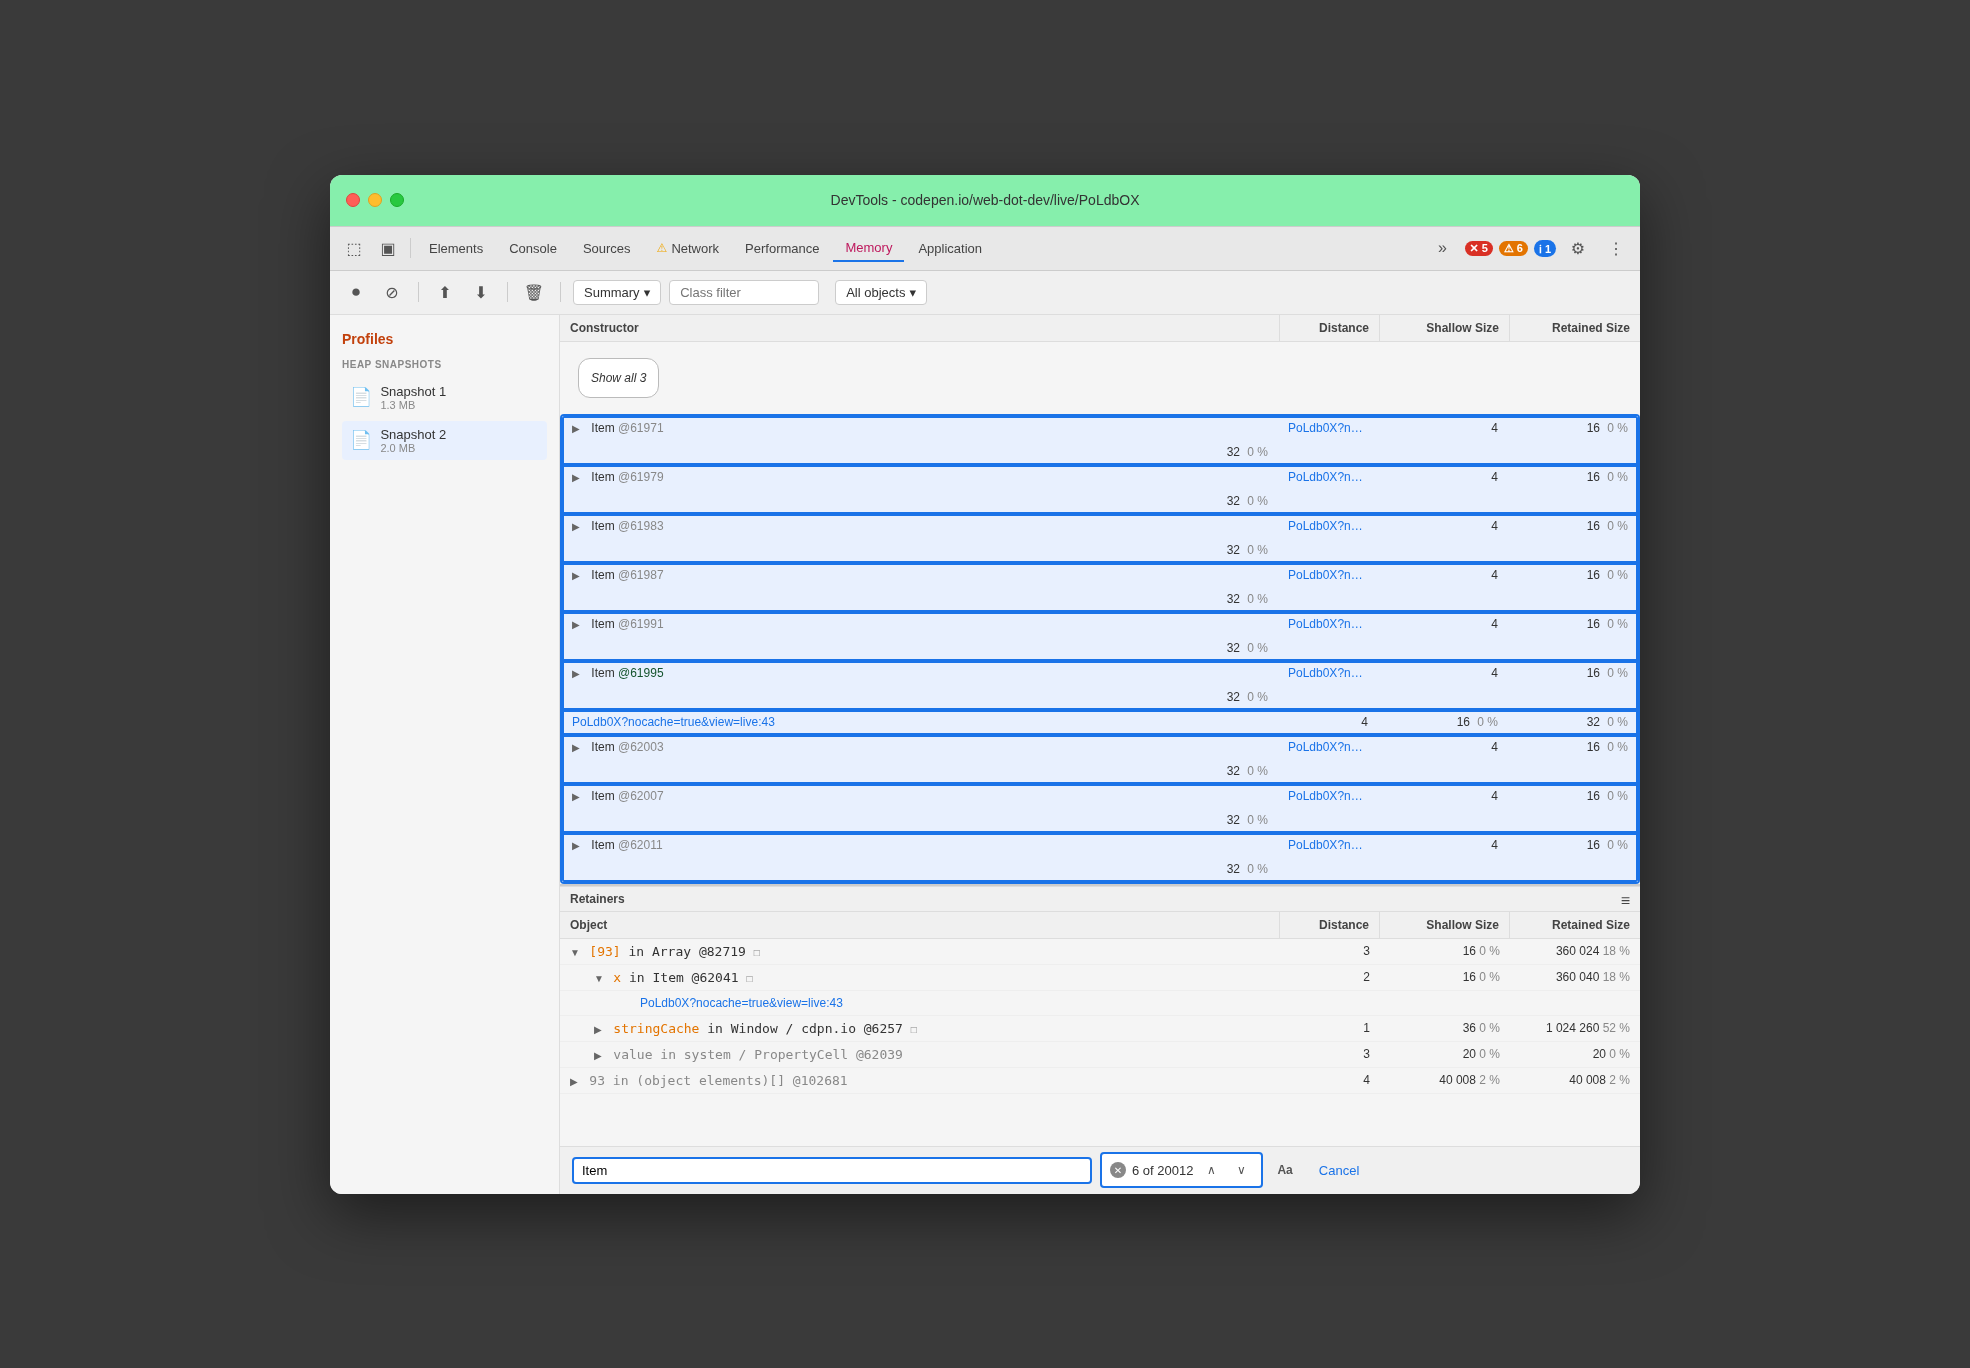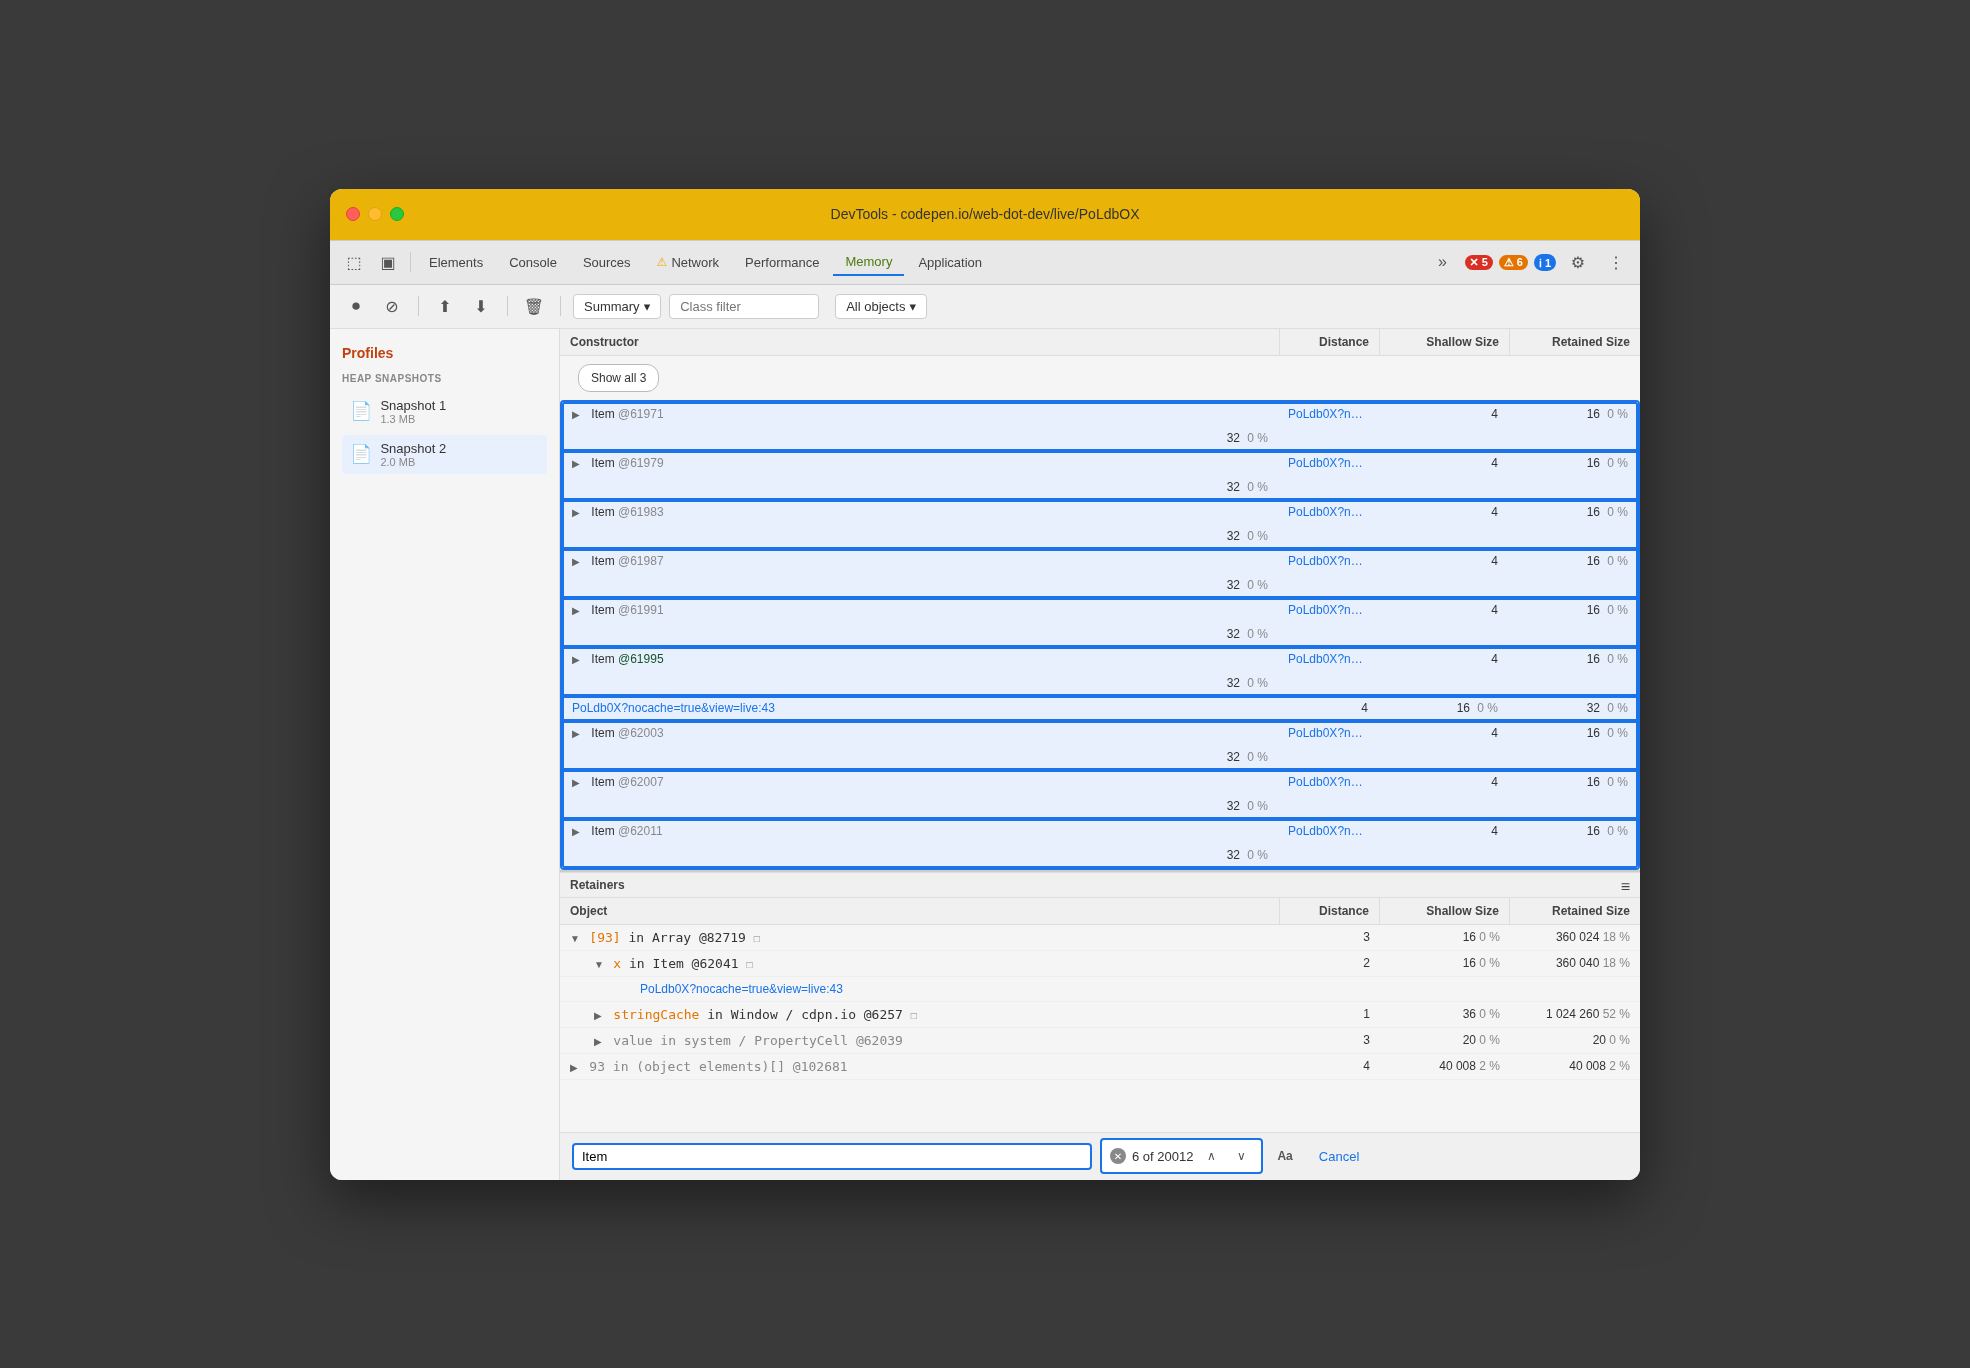--- a/index.html
+++ b/index.html
@@ -13,21 +13,21 @@
     }
     .window {
       width: 1310px;
       background: #f5f5f5;
       border-radius: 12px;
       overflow: hidden;
       box-shadow: 0 20px 60px rgba(0,0,0,0.5);
     }
     
     .titlebar {
-      background: #eab308;
+      background: #86efac;
       height: 52px;
       display: flex;
       align-items: center;
       padding: 0 16px;
       border-bottom: 1px solid #ccc;
       position: relative;
     }
     .traffic-lights {
       display: flex;
       gap: 8px;
@@ -76,21 +76,21 @@
       padding: 0 12px;
       display: flex;
       align-items: center;
       font-size: 13px;
       color: #444;
       cursor: pointer;
       border-radius: 4px;
       gap: 4px;
     }
     .tab.active {
-      color: #4d7c0f;
+      color: #be185d;
       border-bottom: 2px solid #1a73e8;
       border-radius: 0;
       font-weight: 500;
     }
     .tab .warn-icon { color: #f0a500; font-size: 12px; }
     .tab-right {
       margin-left: auto;
       display: flex;
       align-items: center;
       gap: 6px;
@@ -245,29 +245,30 @@
     .table-header-cell {
       padding: 6px 10px;
       font-size: 12px;
       font-weight: 600;
       color: #444;
       border-right: 1px solid #ddd;
     }
     .table-header-cell:last-child { border-right: none; }
     .table-header-cell.right { text-align: right; }
     .show-all-btn {
-      margin: 4px 10px;
-      padding: 6px 12px;
+      margin: 12px 10px;
+      padding: 12px 12px;
       background: white;
       border: 1px solid #bbb;
       border-radius: 12px;
       font-size: 12px;
       cursor: pointer;
       color: #333;
       display: inline-block;
+      font-style: italic;
     }
     .table-row {
       display: grid;
       grid-template-columns: 1fr 100px 130px 130px;
       border-bottom: 1px solid #eee;
       align-items: center;
     }
     .table-row.selected { background: #e8f0fe; outline: 2px solid #1a73e8; outline-offset: -2px; }
     .table-cell {
       padding: 5px 10px;

